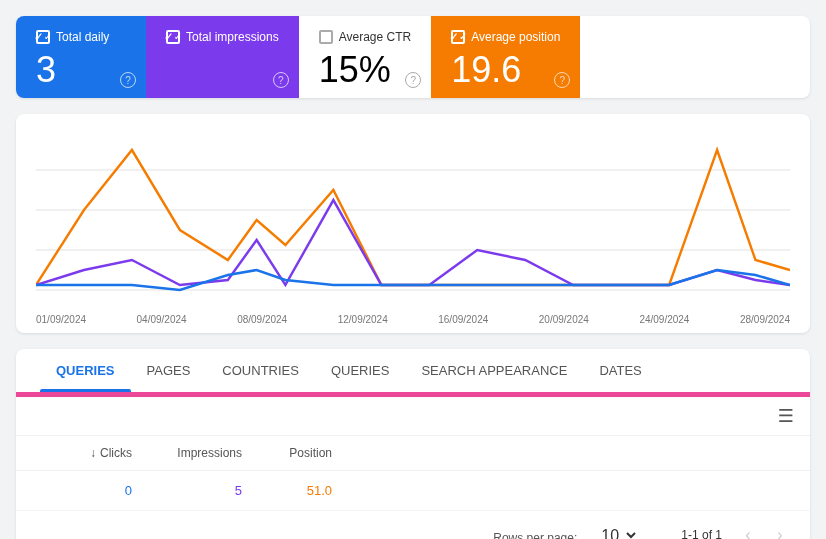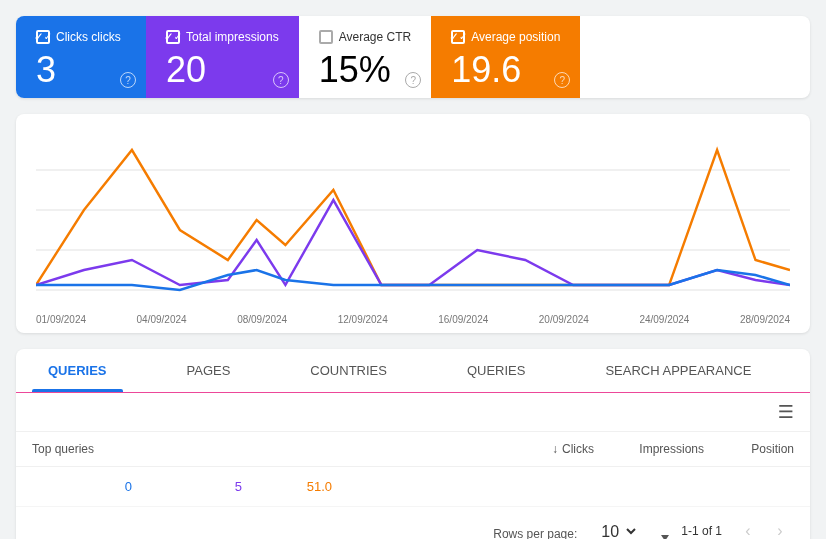--- a/index.html
+++ b/index.html
@@ -112,23 +112,22 @@
 
     
     .table-card {
       background: #fff;
       border-radius: 8px;
       box-shadow: 0 1px 3px rgba(0,0,0,0.1);
       overflow: hidden;
     }
     .tabs {
       display: flex;
-      border-bottom: 1px solid #ec4899;
-      padding: 0 16px;
-      gap: 48px;
+      border-bottom: 5px solid #ec4899;
+      padding: 0 24px;
     }
     .tab {
       padding: 14px 16px;
       font-size: 13px;
       color: #555;
       cursor: pointer;
       position: relative;
       white-space: nowrap;
     }
     .tab.active {
@@ -227,32 +226,31 @@
       vertical-align: middle;
     }
   </style>
 </head>
 <body>
 
 <div class="metrics-card">
   <div class="metric-item blue">
     <div class="metric-label">
       <div class="checkbox-icon checked">✓</div>
-      <span>Clicks clicks</span>
+      <span>Total daily</span>
     </div>
     <div class="metric-value">3</div>
     <div class="metric-help">?</div>
   </div>
 
   <div class="metric-item purple">
     <div class="metric-label">
       <div class="checkbox-icon checked">✓</div>
       <span>Total impressions</span>
     </div>
-    <div class="metric-value">20</div>
     <div class="metric-help">?</div>
   </div>
 
   <div class="metric-item white">
     <div class="metric-label">
       <div class="checkbox-icon unchecked"></div>
       <span>Average CTR</span>
     </div>
     <div class="metric-value">15%</div>
     <div class="metric-help" style="border-color:#aaa;color:#aaa;">?</div>
@@ -305,21 +303,20 @@
     <div class="tab">QUERIES</div>
     <div class="tab">SEARCH APPEARANCE</div>
     <div class="tab">DATES</div>
   </div>
 
   <div class="filter-bar">
     <span class="filter-icon">☰</span>
   </div>
 
   <div class="table-header">
-    <div class="col-query">Top queries</div>
     <div class="col-clicks">
       <span style="font-size:12px;">↓</span>
       <span>Clicks</span>
     </div>
     <div class="col-impressions">Impressions</div>
     <div class="col-position">Position</div>
   </div>
 
   <div class="table-row-data">
     <div class="col-clicks-val">0</div>

